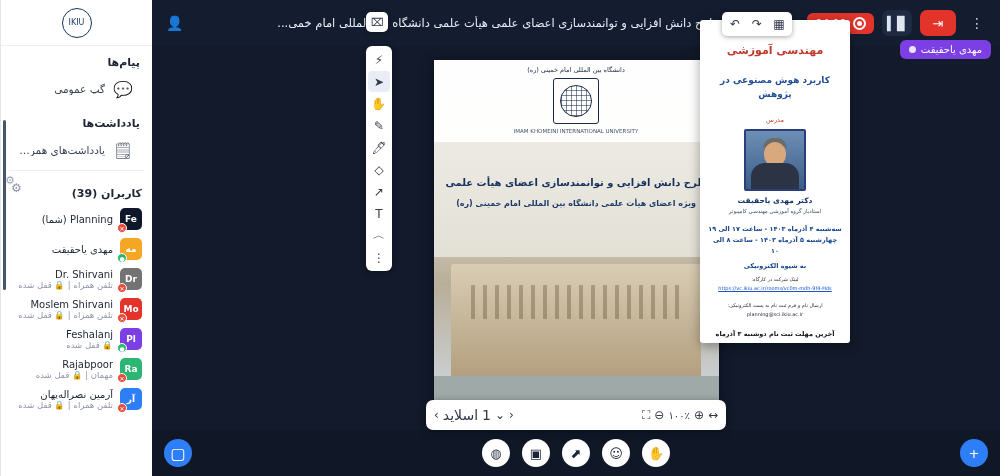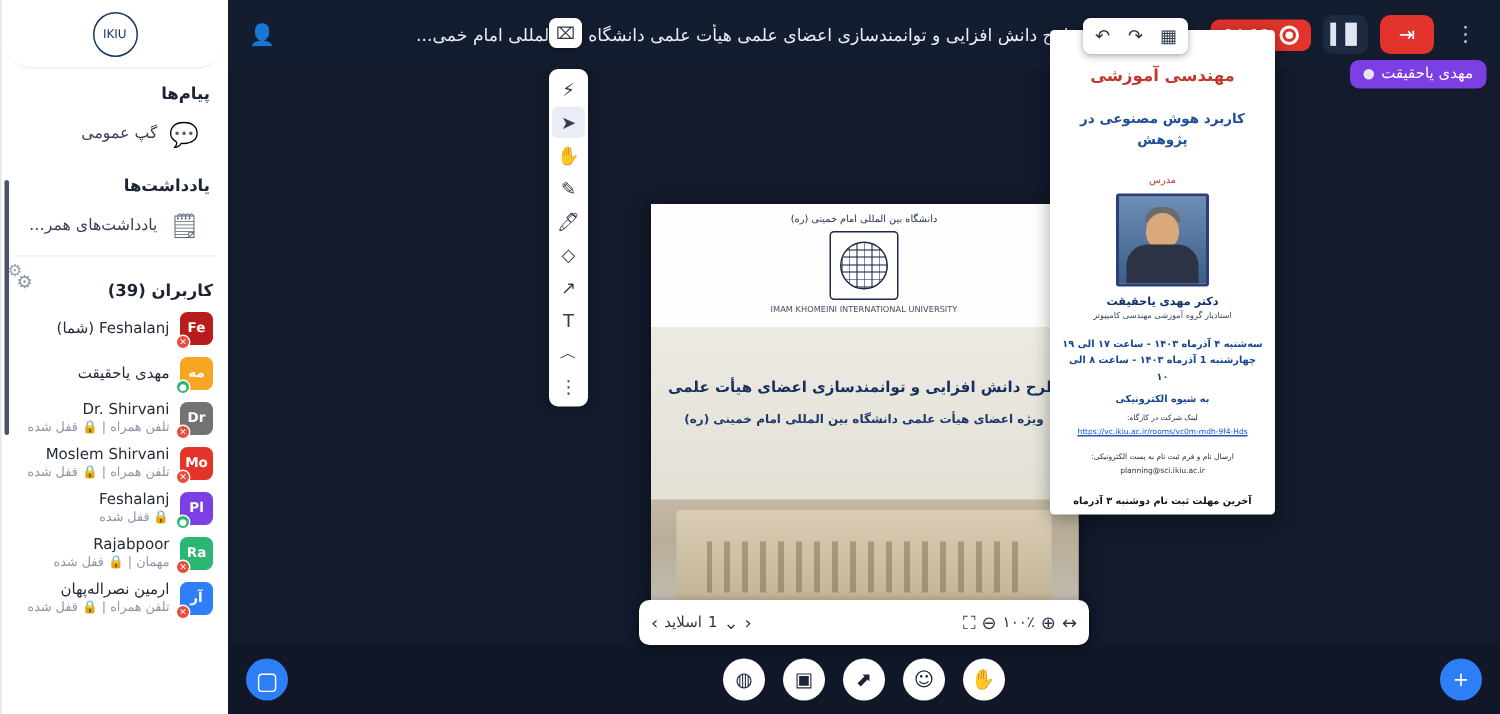--- a/index.html
+++ b/index.html
@@ -28,21 +28,20 @@
     flex: 0 0 152px;
     position: relative;
     overflow: hidden;
   }
   .sb-logo {
     height: 46px;
     display: flex;
     align-items: center;
     justify-content: center;
     border-bottom: 1px solid #eef0f4;
-    border-radius: 22px;
   }
   .logo-mark {
     width: 30px; height: 30px;
     border-radius: 50%;
     border: 1.5px solid #17355f;
     display: flex; align-items: center; justify-content: center;
     color: #17355f;
     font-size: 8px;
     line-height: 1;
   }
@@ -208,21 +207,21 @@
   }
   .presenter-pill .dot {
     width: 7px; height: 7px; border-radius: 50%; background: #fff; opacity: .85;
   }
 
   
   .slide-wrap {
     position: absolute;
     left: 0; right: 0; top: 46px; bottom: 0;
     display: flex;
-    align-items: flex-end;
+    align-items: flex-start;
     justify-content: center;
     padding-top: 14px;
   }
   .slide-canvas {
     position: relative;
     width: 285px;
     height: 340px;
     background: #f2f1ee;
     box-shadow: 0 2px 10px rgba(0,0,0,.5);
     overflow: hidden;
@@ -442,21 +441,21 @@
     padding: 0 8px;
     direction: rtl;
     box-shadow: 0 2px 8px rgba(0,0,0,.4);
     z-index: 6;
   }
   .slide-nav .nv {
     display: flex; align-items: center; gap: 4px;
     color: #2f3748; font-size: 12px;
   }
   .slide-nav .zoomtxt { font-size: 10px; color: #2f3748; direction: ltr; }
-  .slide-nav .slidelabel { font-size: 10px; color: #2f3748; }
+  .slide-nav .slidelabel { font-size: 14px; color: #2f3748; }
 
   
   .bottombar {
     position: absolute;
     left: 0; right: 0; bottom: 0;
     height: 46px;
     background: #101828;
     display: flex;
     align-items: center;
     justify-content: center;
@@ -573,21 +572,21 @@
       <div class="maintitle">کاربرد هوش مصنوعی در پژوهش</div>
       <div class="roletag">مدرس</div>
       <div class="photo-box">
         <div class="hair"></div>
         <div class="head"></div>
         <div class="body"></div>
       </div>
       <div class="pname">دکتر مهدی یاحقیقت</div>
       <div class="paffil">استادیار گروه آموزشی مهندسی کامپیوتر</div>
       <div class="dates" style="white-space: pre-line;">سه‌شنبه ۴ آذرماه ۱۴۰۳ - ساعت ۱۷ الی ۱۹
-چهارشنبه 1 آذرماه ۱۴۰۳ - ساعت ۸ الی ۱۰</div>
+چهارشنبه ۵ آذرماه ۱۴۰۳ - ساعت ۸ الی ۱۰</div>
       <div class="place">به شیوه الکترونیکی</div>
       <div class="linknote">لینک شرکت در کارگاه:</div>
       <a class="link" href="#">https://vc.ikiu.ac.ir/rooms/vc0m-mdh-9f4-Hds</a>
       <div class="mailnote" style="white-space: pre-line;">ارسال نام و فرم ثبت نام به پست الکترونیکی:
 planning@sci.ikiu.ac.ir</div>
       <div class="deadline">آخرین مهلت ثبت نام دوشنبه ۳ آذرماه</div>
     </div>
 
     <div class="slide-toolbar">
       <div class="tool">▦</div>
@@ -666,26 +665,26 @@
 
     <div class="sb-divider"></div>
 
     <div class="users-head">
       <div class="lbl">کاربران (39)</div>
       <div class="gear">⚙</div>
     </div>
 
     <div>
       <div class="user-row">
-        <div class="avatar" style="background:#b91c1c">
+        <div class="avatar" style="background:#0f172a">
           <span>Fe</span>
           <span class="mic">✕</span>
         </div>
         <div class="u-meta">
-          <div class="u-name">Feshalanj (شما)</div>
+          <div class="u-name">Planning (شما)</div>
           <div class="u-sub"></div>
         </div>
       </div>
 
       <div class="user-row">
         <div class="avatar" style="background:#f5a623">
           <span>مه</span>
           <span class="mic ok">●</span>
         </div>
         <div class="u-meta">

